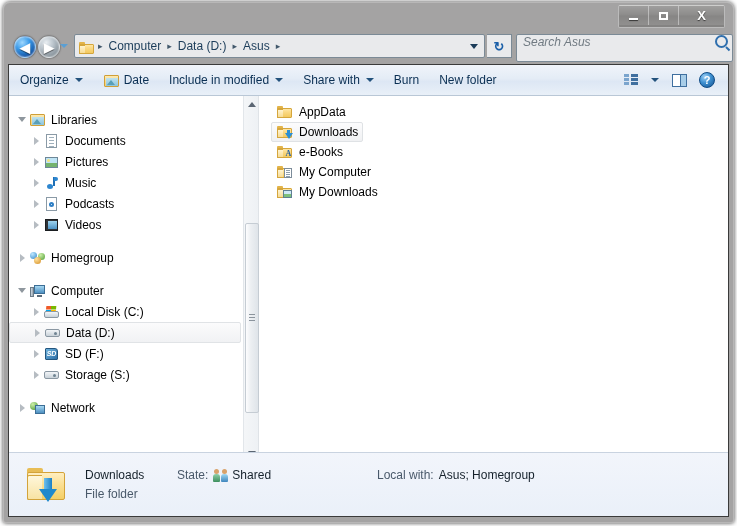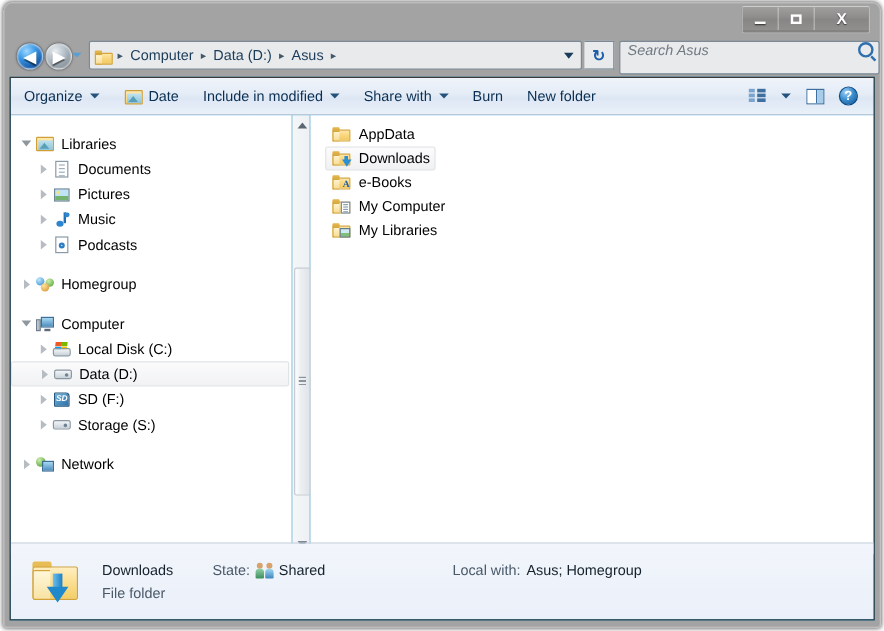--- a/index.html
+++ b/index.html
@@ -985,20 +985,29 @@
         </div>
         <div class="nav-row indent-2">
           <span class="nav-expander">
               <span class="exp-tri"></span>
             </span>
           <span class="nav-icon">
               <span class="podicon"></span>
             </span>
           <span class="nav-label">Podcasts</span>
         </div>
+        <div class="nav-row indent-2">
+          <span class="nav-expander">
+              <span class="exp-tri"></span>
+            </span>
+          <span class="nav-icon">
+              <span class="videoicon"></span>
+            </span>
+          <span class="nav-label">Videos</span>
+        </div>
 
         <div class="nav-spacer"></div>
 
         <div class="nav-row indent-1">
           <span class="nav-expander">
               <span class="exp-tri"></span>
             </span>
           <span class="nav-icon">
               <span class="homeicon">
                 <span class="b1"></span>
@@ -1143,21 +1152,21 @@
         </div>
         <div class="list-row">
           <span class="list-icon">
             <span class="folder">
                 <span class="tab"></span>
                 <span class="body"></span>
                 <span class="flap"></span>
               <span class="mini-pic"></span>
             </span>
           </span>
-          <span>My Libraries</span>
+          <span>My Downloads</span>
         </div>
       </div>
     </div>
 
     <div id="details">
       <div id="details-icon">
         <span class="bigfolder">
             <span class="tab"></span>
             <span class="body"></span>
             <span class="flap"></span>

